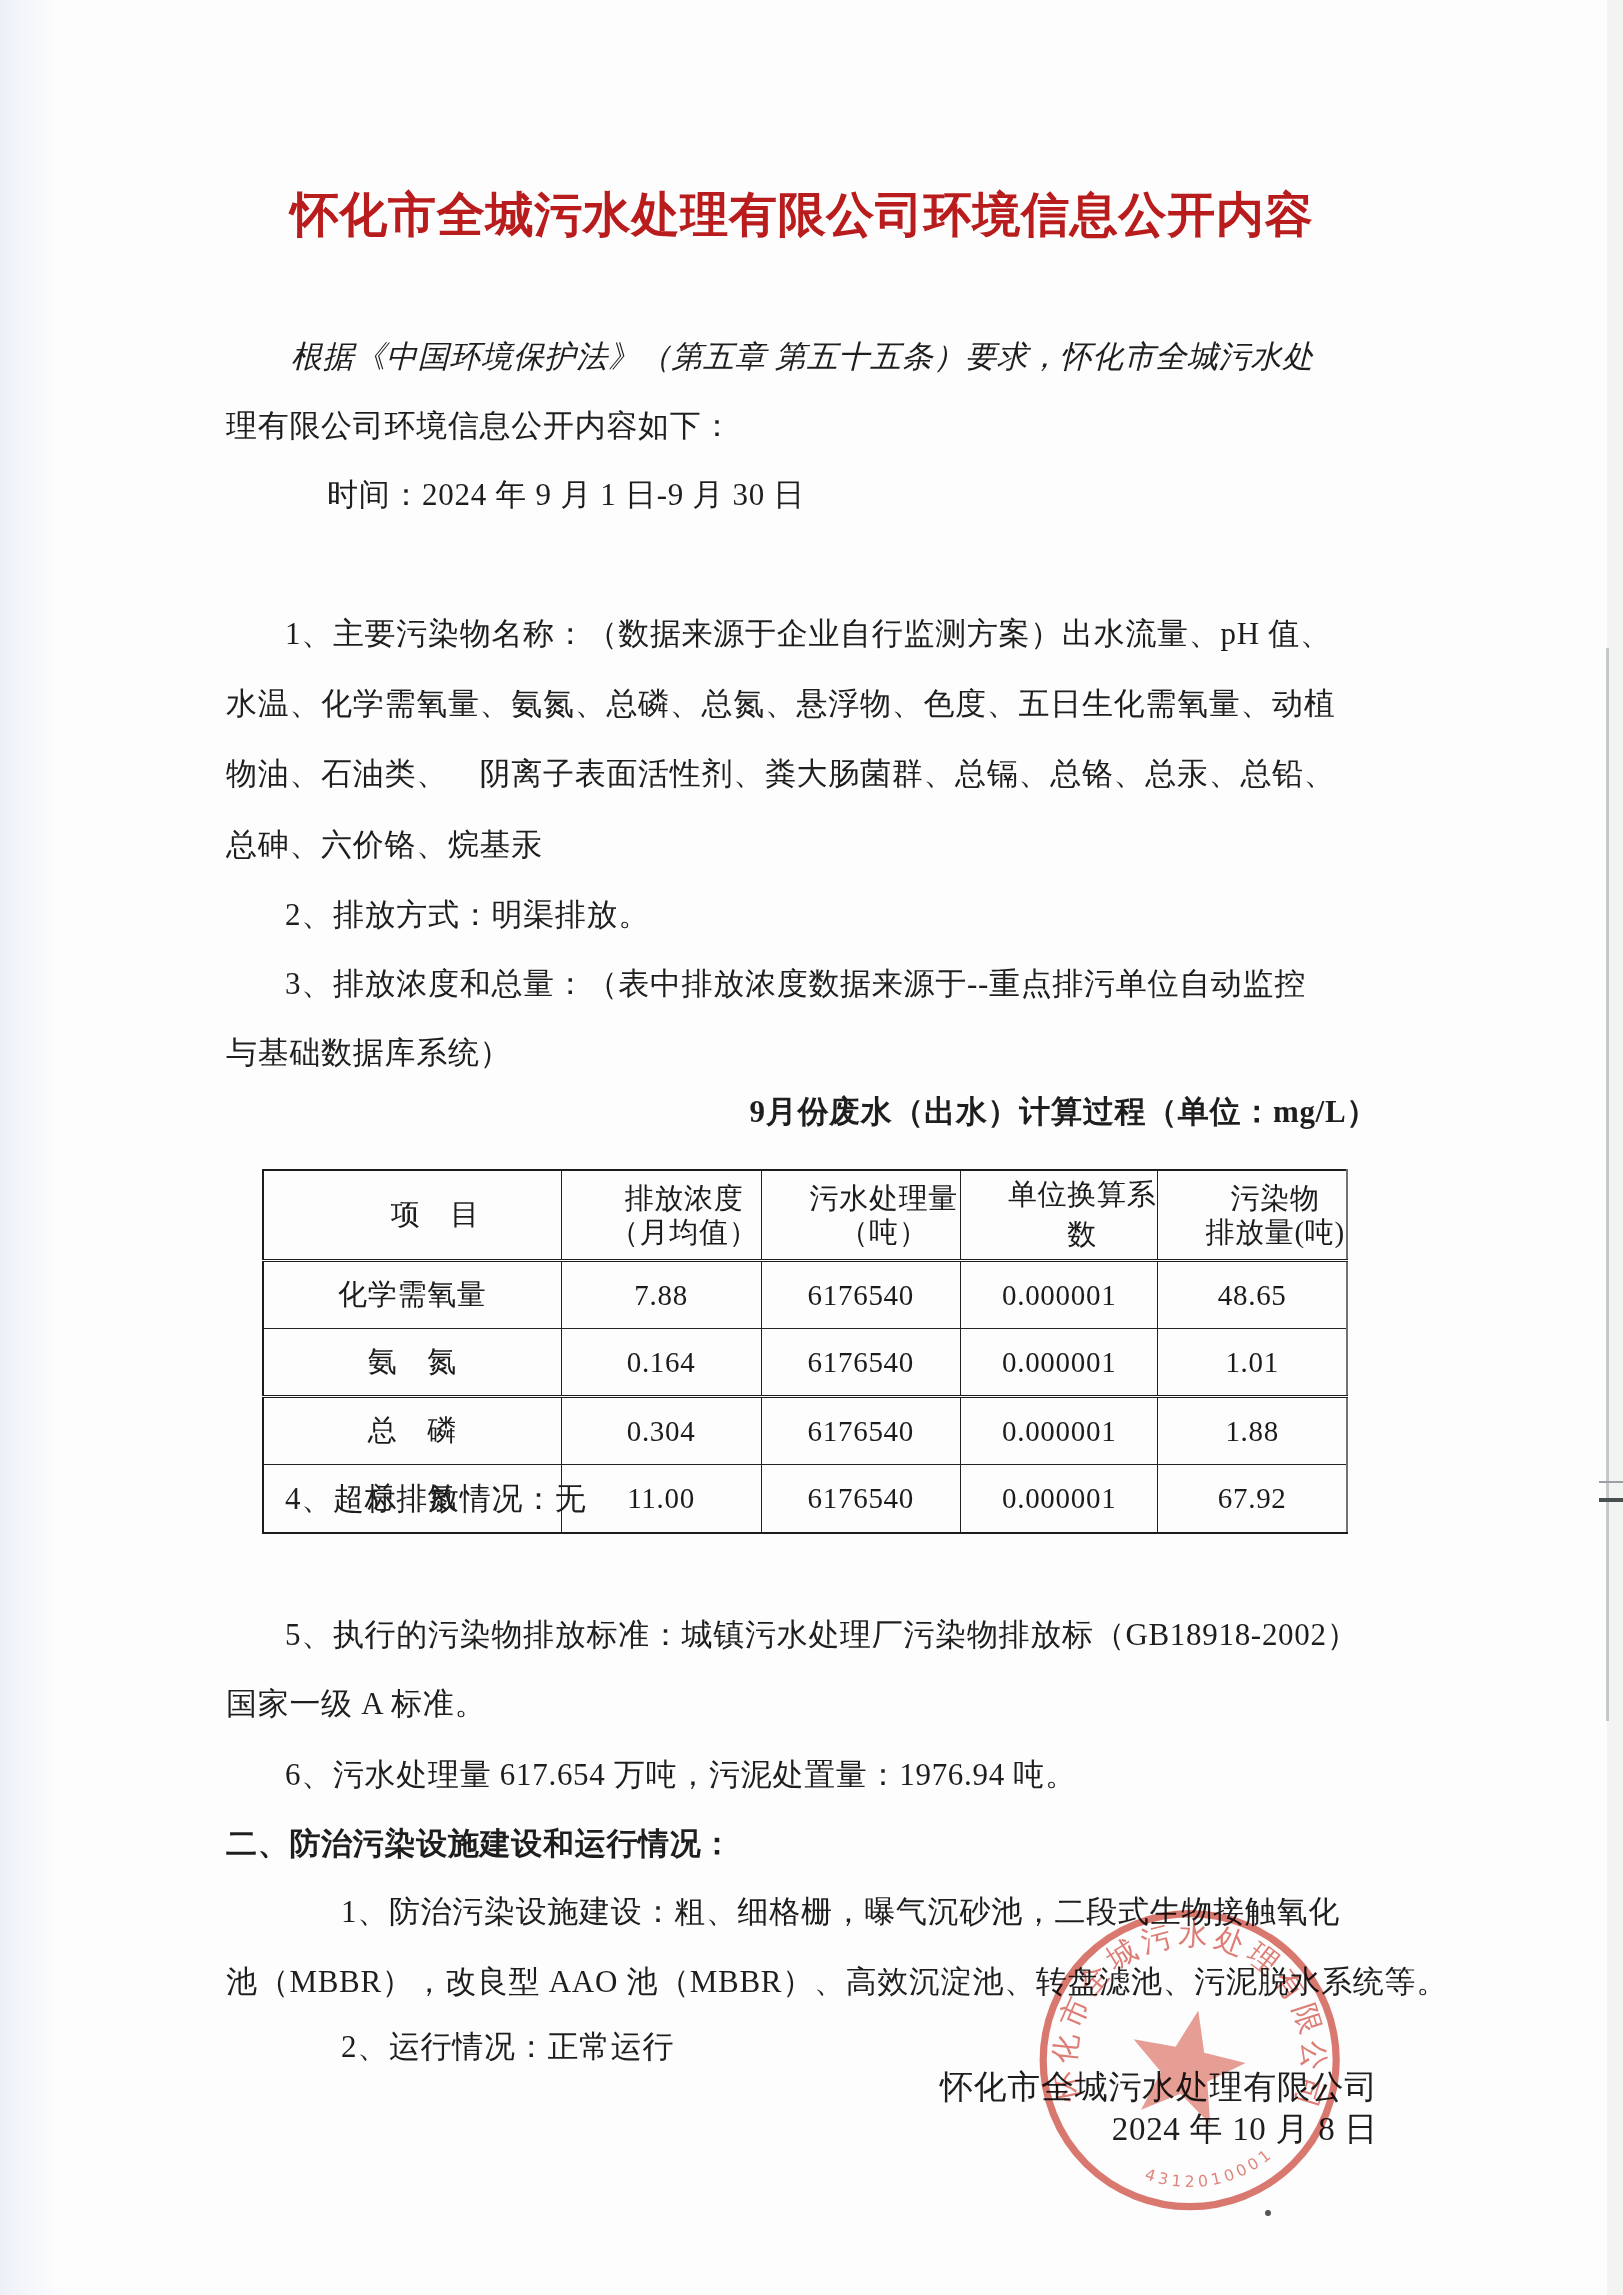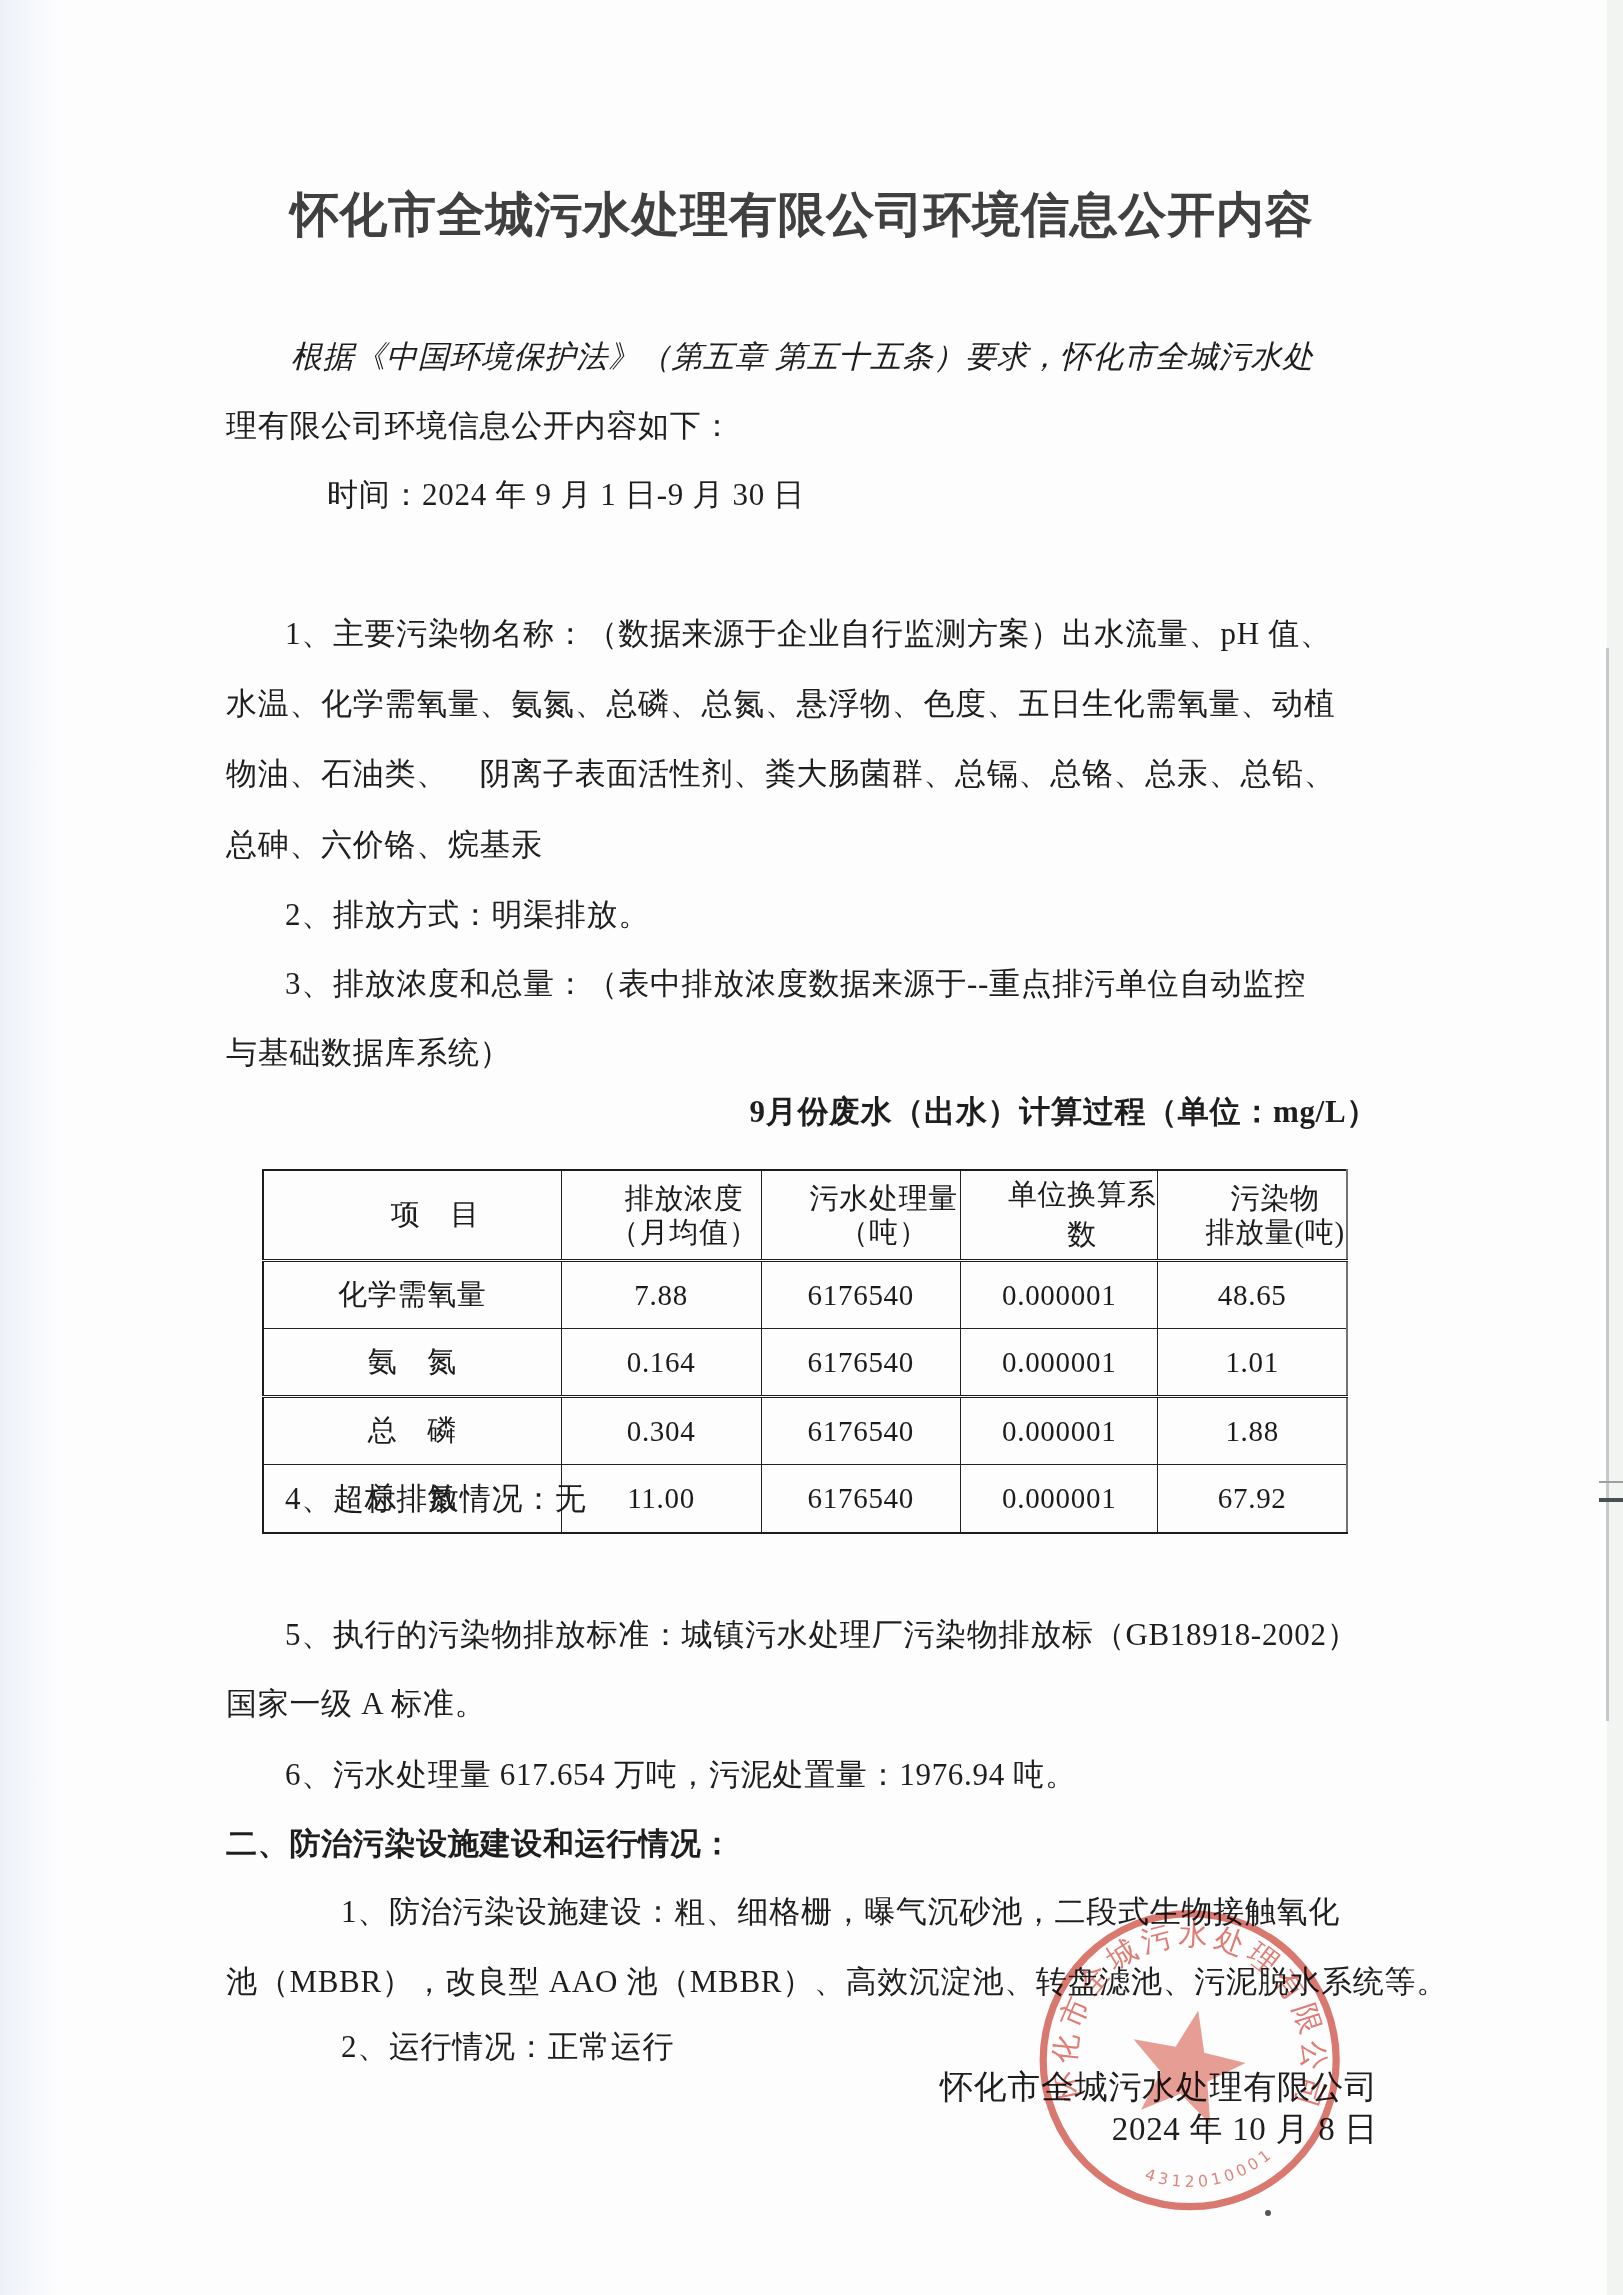--- a/index.html
+++ b/index.html
@@ -29,21 +29,21 @@
   .speck{position:absolute;left:1265px;top:2210px;width:5.9px;height:5.9px;border-radius:50%;background:#2a2a2a;opacity:.8;}
 
   .line{
     position:absolute;left:226px;width:1152px;
     font-size:31px;line-height:69px;height:69px;
     white-space:nowrap;letter-spacing:0.7px;
   }
   .doc-title{
     position:absolute;left:226px;width:1152px;top:175px;height:79px;
     font-size:48px;line-height:79px;font-weight:700;
-    text-align:center;white-space:nowrap;color:#404040;letter-spacing:0.7px;
+    text-align:center;white-space:nowrap;color:#b91c1c;letter-spacing:0.7px;
   }
   .bold{font-weight:700;}
   .center{text-align:right;}
   .right{text-align:right;padding-right:3.9px;}
   .ind-first{text-indent:65px;font-style:italic;}   
   .ind-item{text-indent:59px;}     
   .ind-time{text-indent:101px;}    
   .ind-item2{text-indent:115px;}   
 
   

